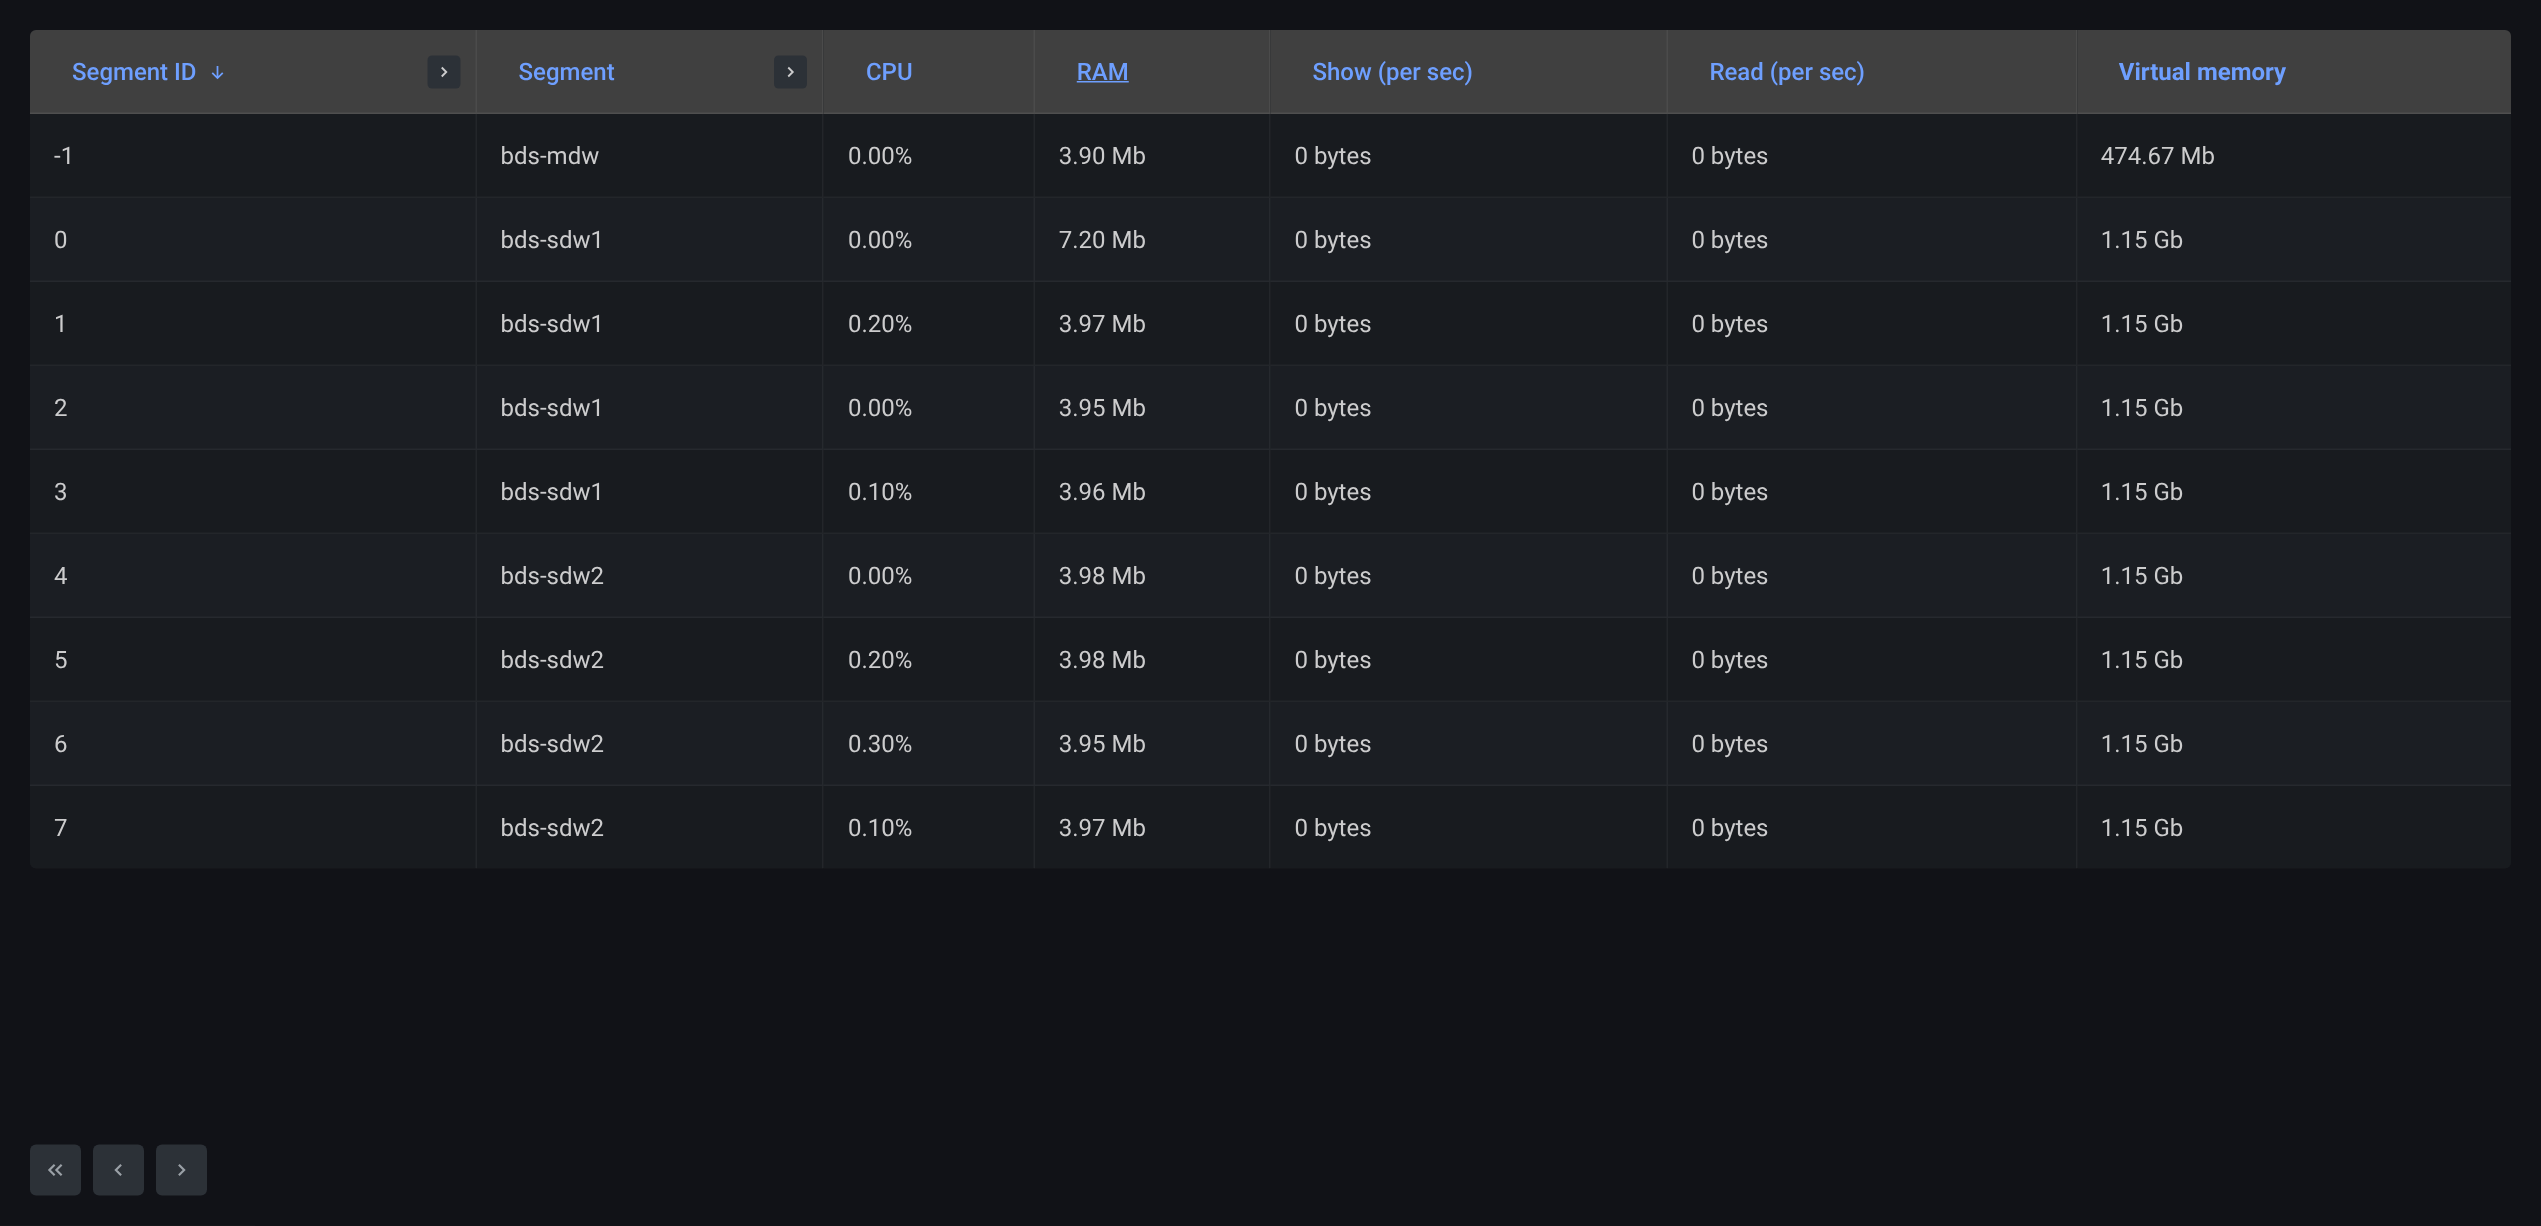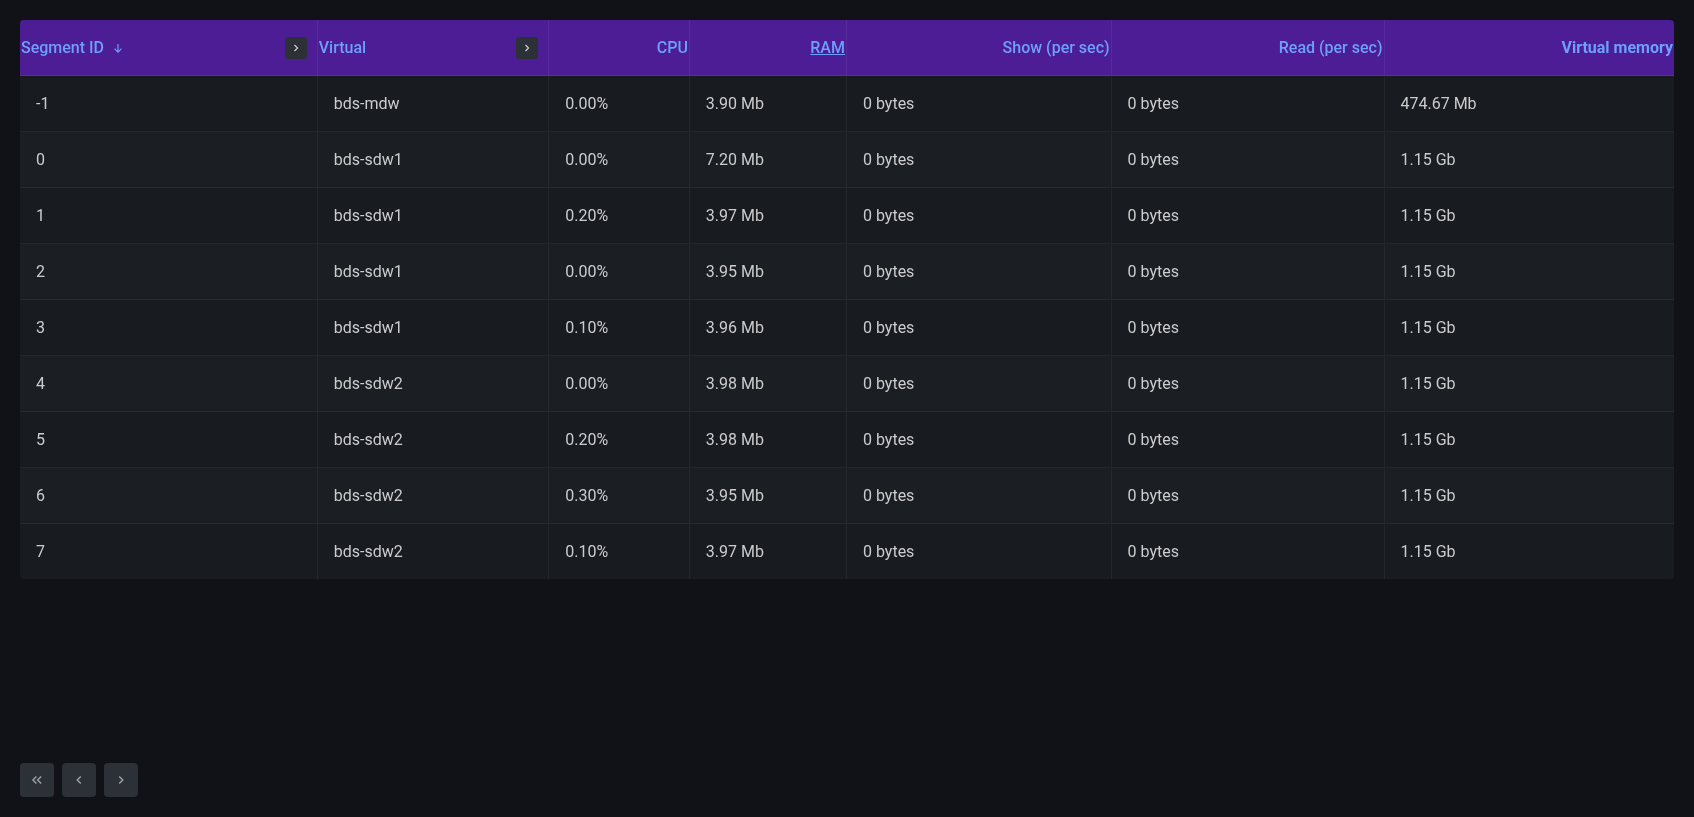--- a/index.html
+++ b/index.html
@@ -19,25 +19,25 @@
     }
     table {
       width: 100%;
       border-collapse: separate;
       border-spacing: 0;
       background: #181b1f;
       border-radius: 4px;
       overflow: hidden;
     }
     thead th {
-      background: #4c1d95;
+      background: #404040;
       color: #6e9fff;
-      text-align: right;
+      text-align: left;
       font-weight: 500;
-      padding: 18px 1px;
+      padding: 18px 28px;
       font-size: 16px;
       border-right: 1px solid rgba(255,255,255,0.06);
       border-bottom: 1px solid rgba(255,255,255,0.08);
       position: relative;
     }
     thead th:last-child { border-right: none; font-weight: bold; }
     tbody td {
       padding: 18px 16px;
       color: #cccccd;
       border-right: 1px solid rgba(255,255,255,0.05);
@@ -132,21 +132,21 @@
             </span>
           </div>
           <span class="expand-btn">
             <svg width="12" height="12" viewBox="0 0 24 24" fill="none" stroke="#cccccd" stroke-width="2.5">
                 <path d="M9 6l6 6-6 6"></path>
               </svg>
           </span>
         </th>
         <th class="col-host">
           <div class="th-inner">
-            <span>Virtual</span>
+            <span>Segment</span>
           </div>
           <span class="expand-btn">
             <svg width="12" height="12" viewBox="0 0 24 24" fill="none" stroke="#cccccd" stroke-width="2.5">
                 <path d="M9 6l6 6-6 6"></path>
               </svg>
           </span>
         </th>
         <th class="col-cpu">
           <span>CPU</span>
         </th>

